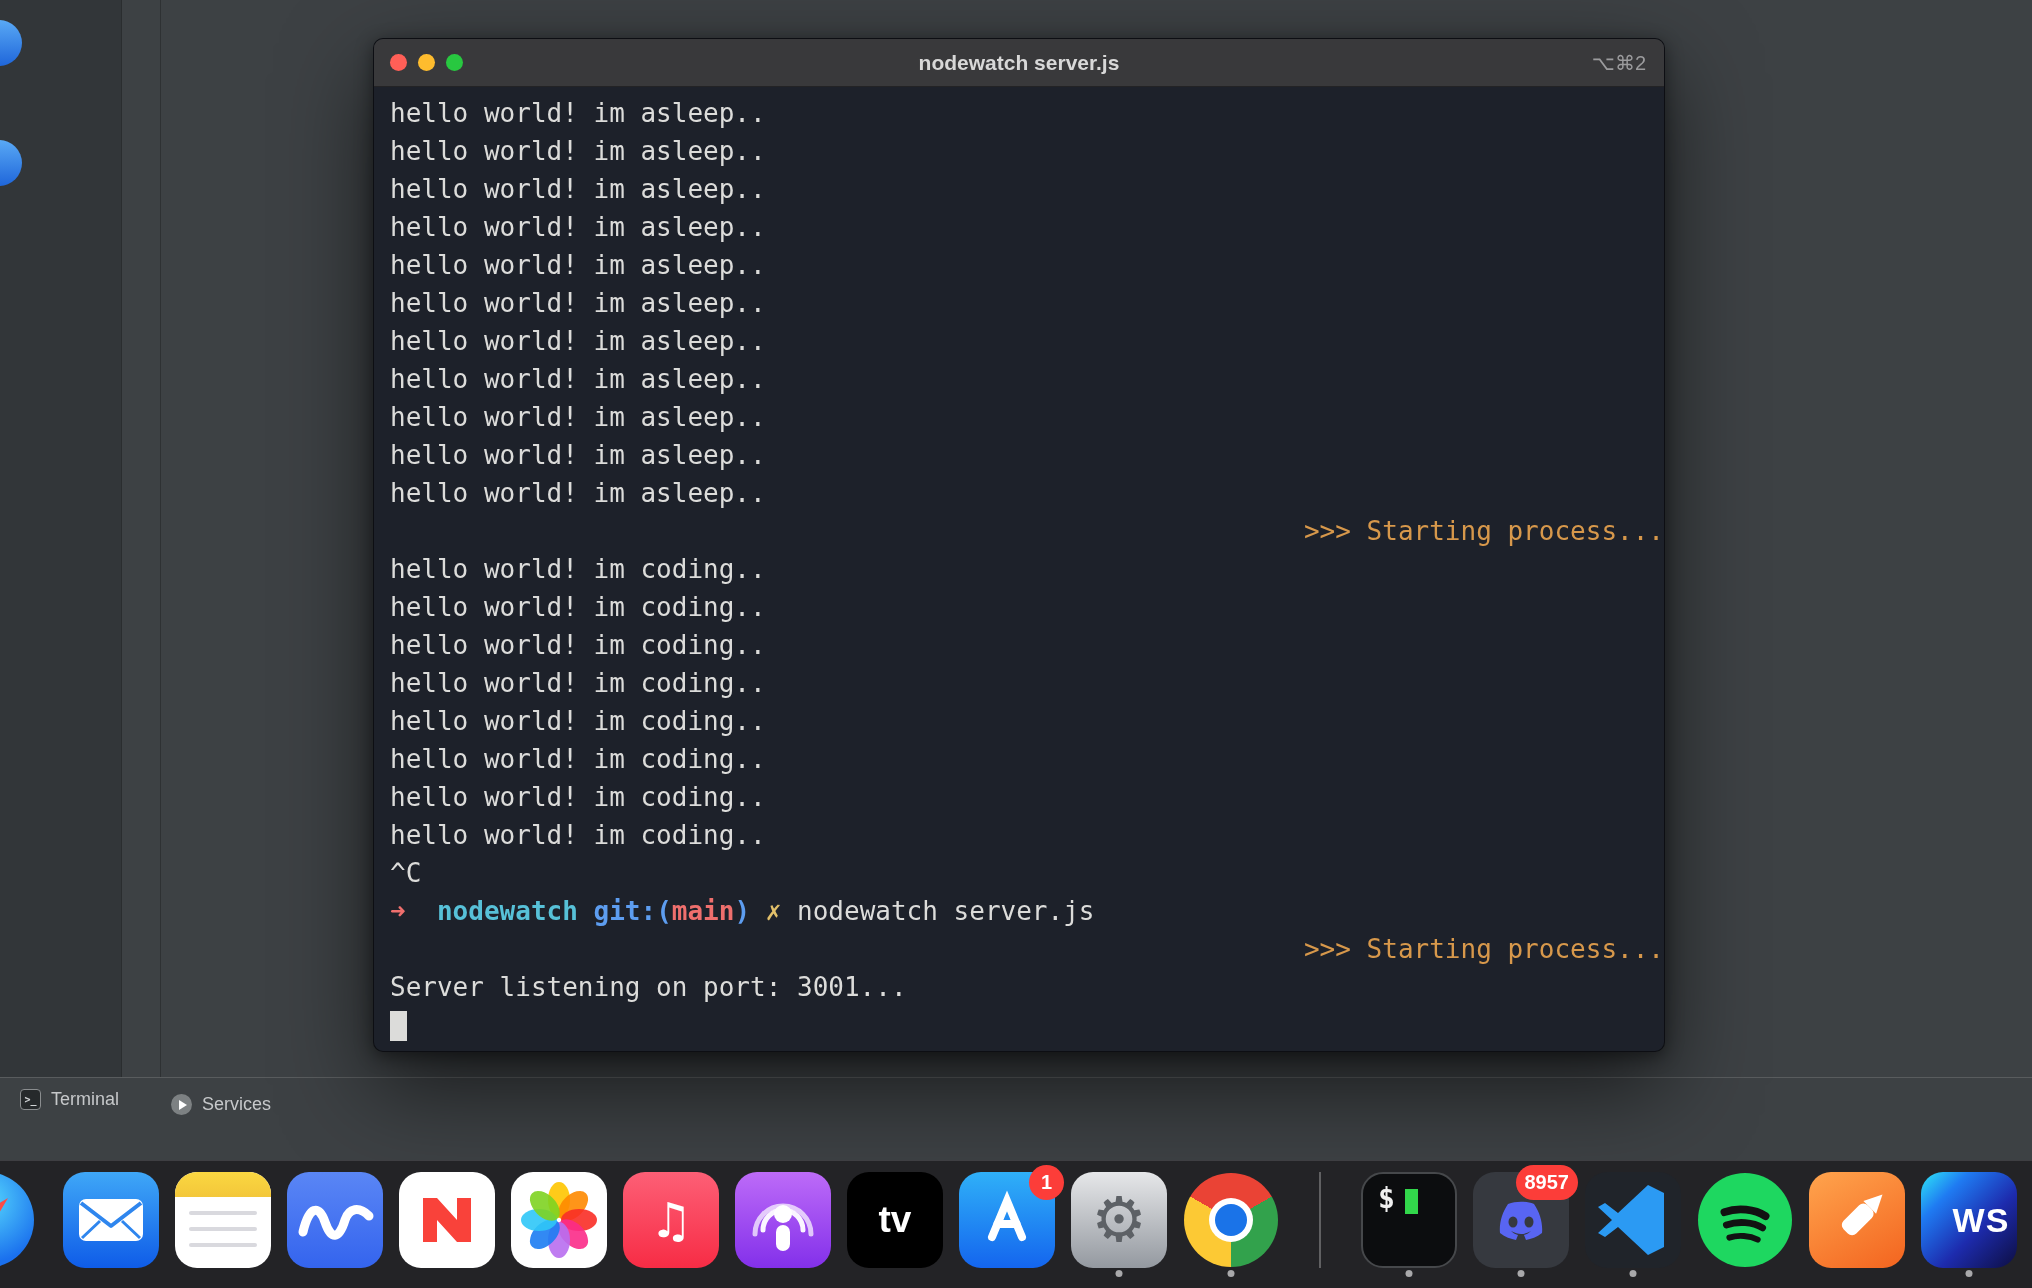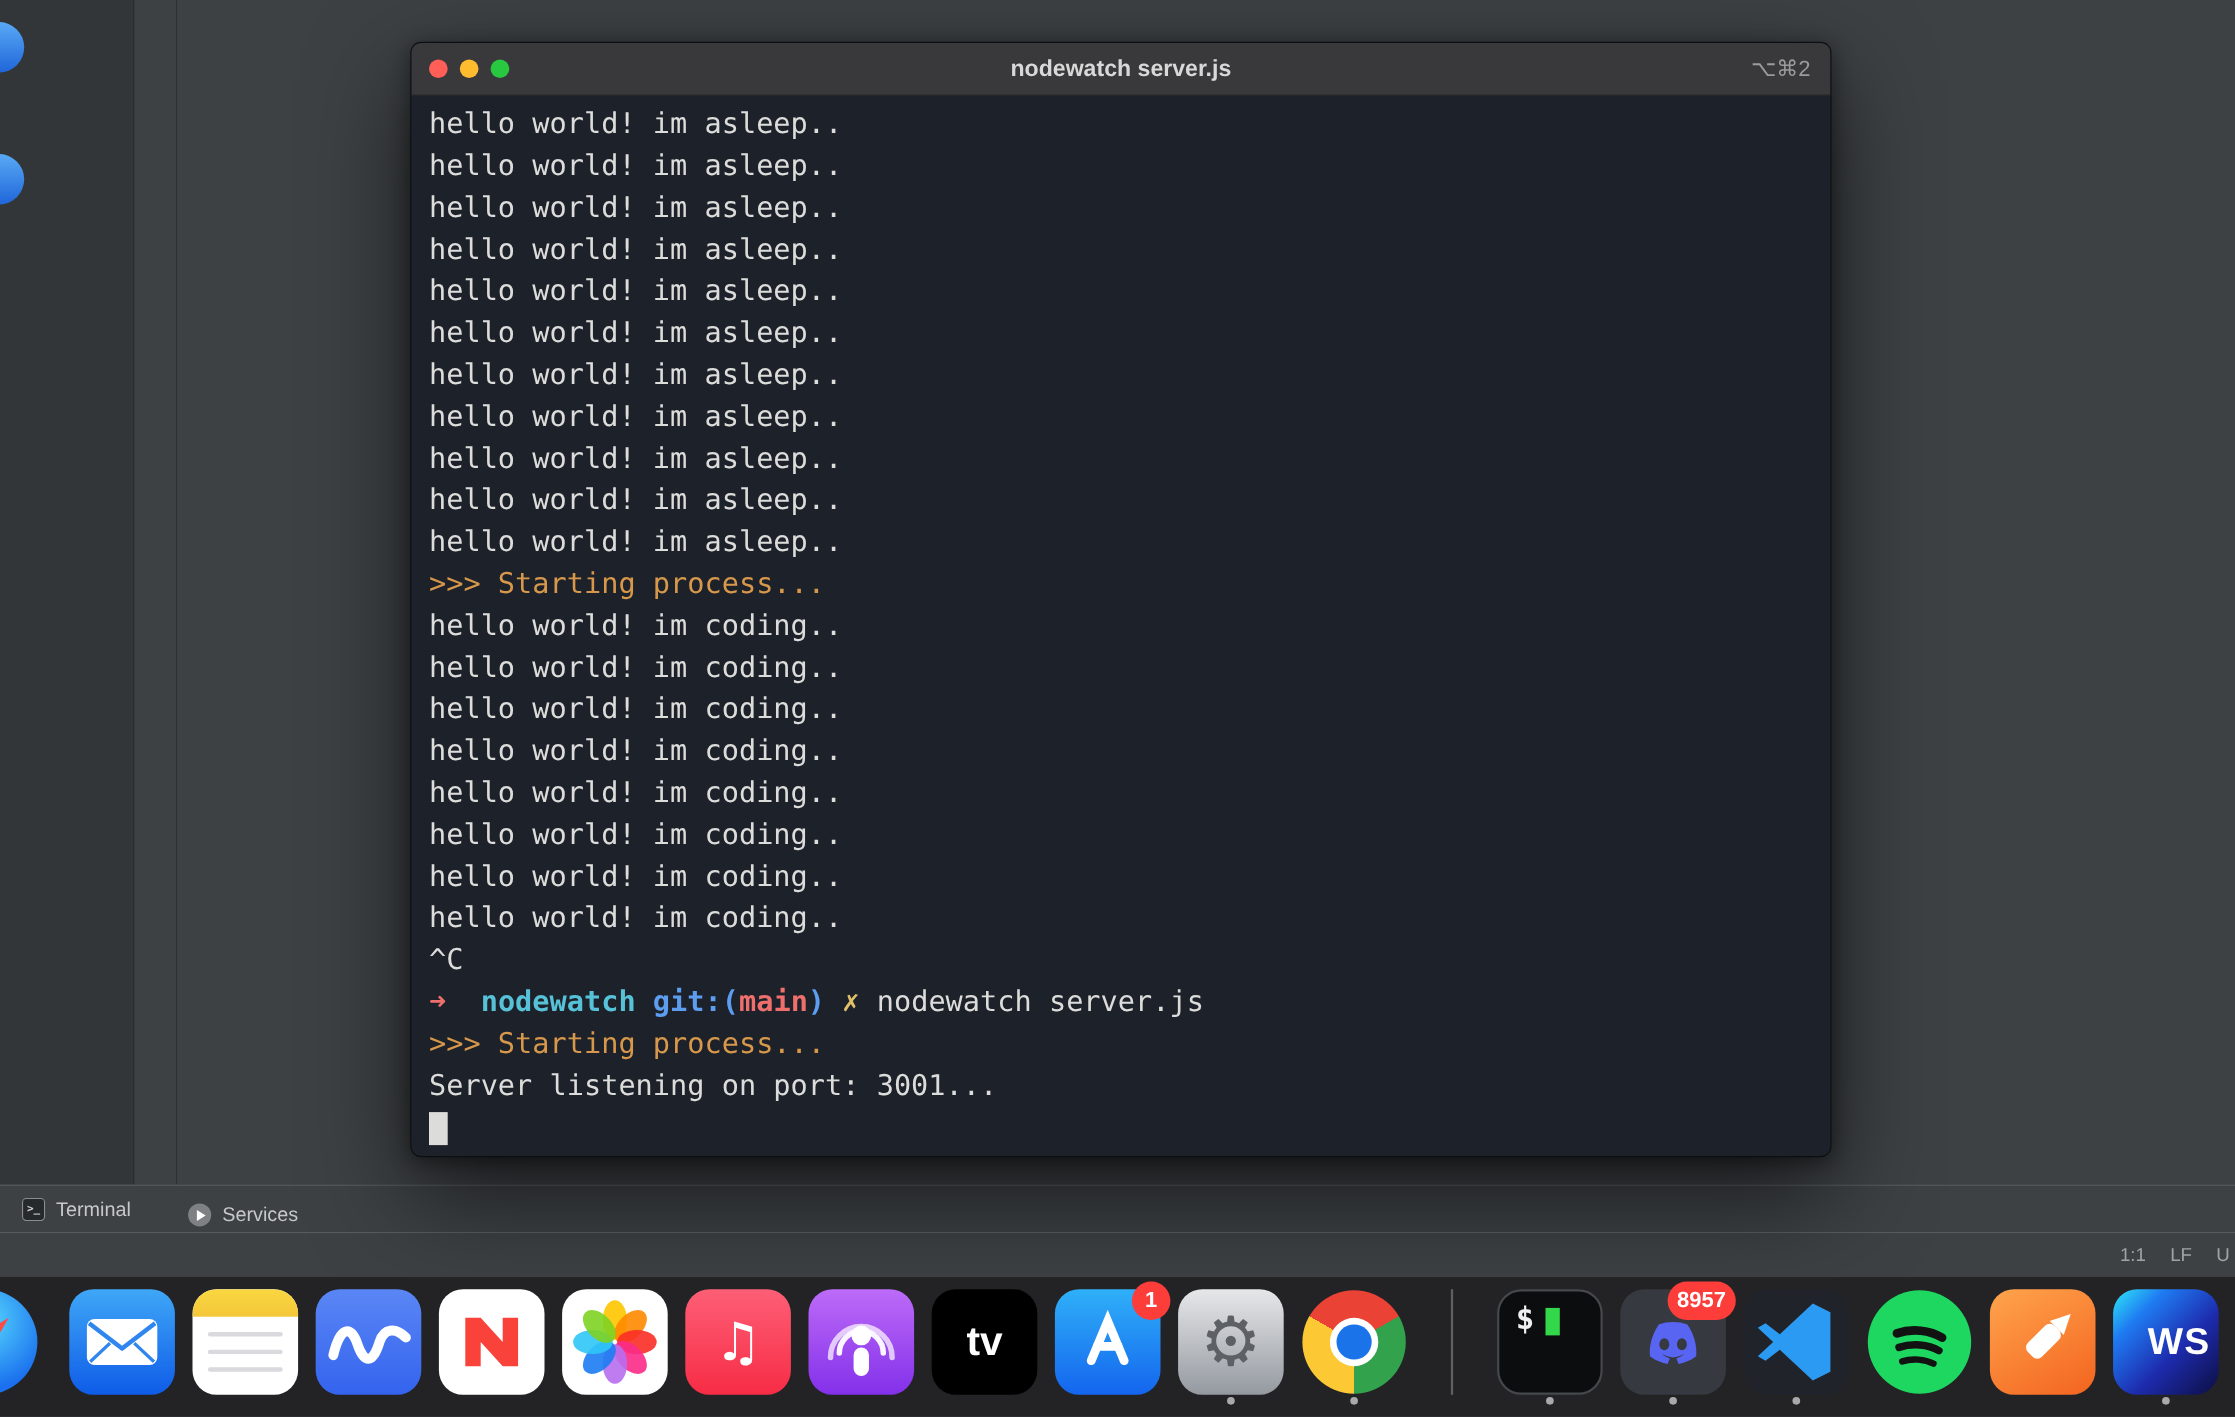--- a/index.html
+++ b/index.html
@@ -36,21 +36,21 @@
               display:flex; align-items:center; justify-content:center; }
   .lights { position:absolute; left:16px; top:0; height:100%; display:flex; align-items:center; gap:11px; }
   .light { width:17px; height:17px; border-radius:50%; display:inline-block; }
   .light.red { background:#ff5f57; } .light.yellow { background:#febc2e; } .light.green { background:#28c840; }
   .title { font-weight:bold; font-size:21px; color:#d8d8d8; }
   .shortcut { position:absolute; right:18px; color:#9b9b9d; font-size:20px; }
 
   .term-body { padding:7px 0 0 16px; font-family:"DejaVu Sans Mono","DejaVu Sans",monospace;
                font-size:26px; line-height:38px; color:var(--t-text,#dcdcda); white-space:pre; }
   .term-line { height:38px; }
-  .term-line.accent { color:var(--t-accent,#d7984b); }
+  .term-line.accent { color:var(--t-accent,#d7984b);text-align:right; }
   .seg-plain  { color:var(--t-text,#dcdcda); }
   .seg-arrow  { color:var(--t-arrow,#ef6f6d); font-weight:bold; }
   .seg-dir    { color:var(--t-dir,#57c1d8); font-weight:bold; }
   .seg-git    { color:var(--t-git,#5d9df0); font-weight:bold; }
   .seg-branch { color:var(--t-branch,#ef6f6d); font-weight:bold; }
   .seg-dirty  { color:var(--t-dirty,#e2c06a); font-weight:bold; }
   .cursor { display:inline-block; width:17px; height:30px; background:#dcdcda; transform:translateY(5px); }
 
   
   .dock { position:absolute; left:0; bottom:0; width:100%; height:128px; background:#232326;
@@ -124,25 +124,20 @@
       <span>Terminal</span>
     </div>
     <div class="tool-tab t2">
       <span class="tabicon-serv">
           <span class="tri"></span>
         </span>
       <span>Services</span>
     </div>
   </div>
 
-  <div class="status-bar">
-    <span>1:1</span>
-    <span>LF</span>
-    <span>U</span>
-  </div>
 
   <div class="term-win">
     <div class="titlebar">
       <div class="lights">
         <span class="light red"></span>
         <span class="light yellow"></span>
         <span class="light green"></span>
       </div>
       <span class="title">nodewatch server.js</span>
       <span class="shortcut">⌥⌘2</span>

